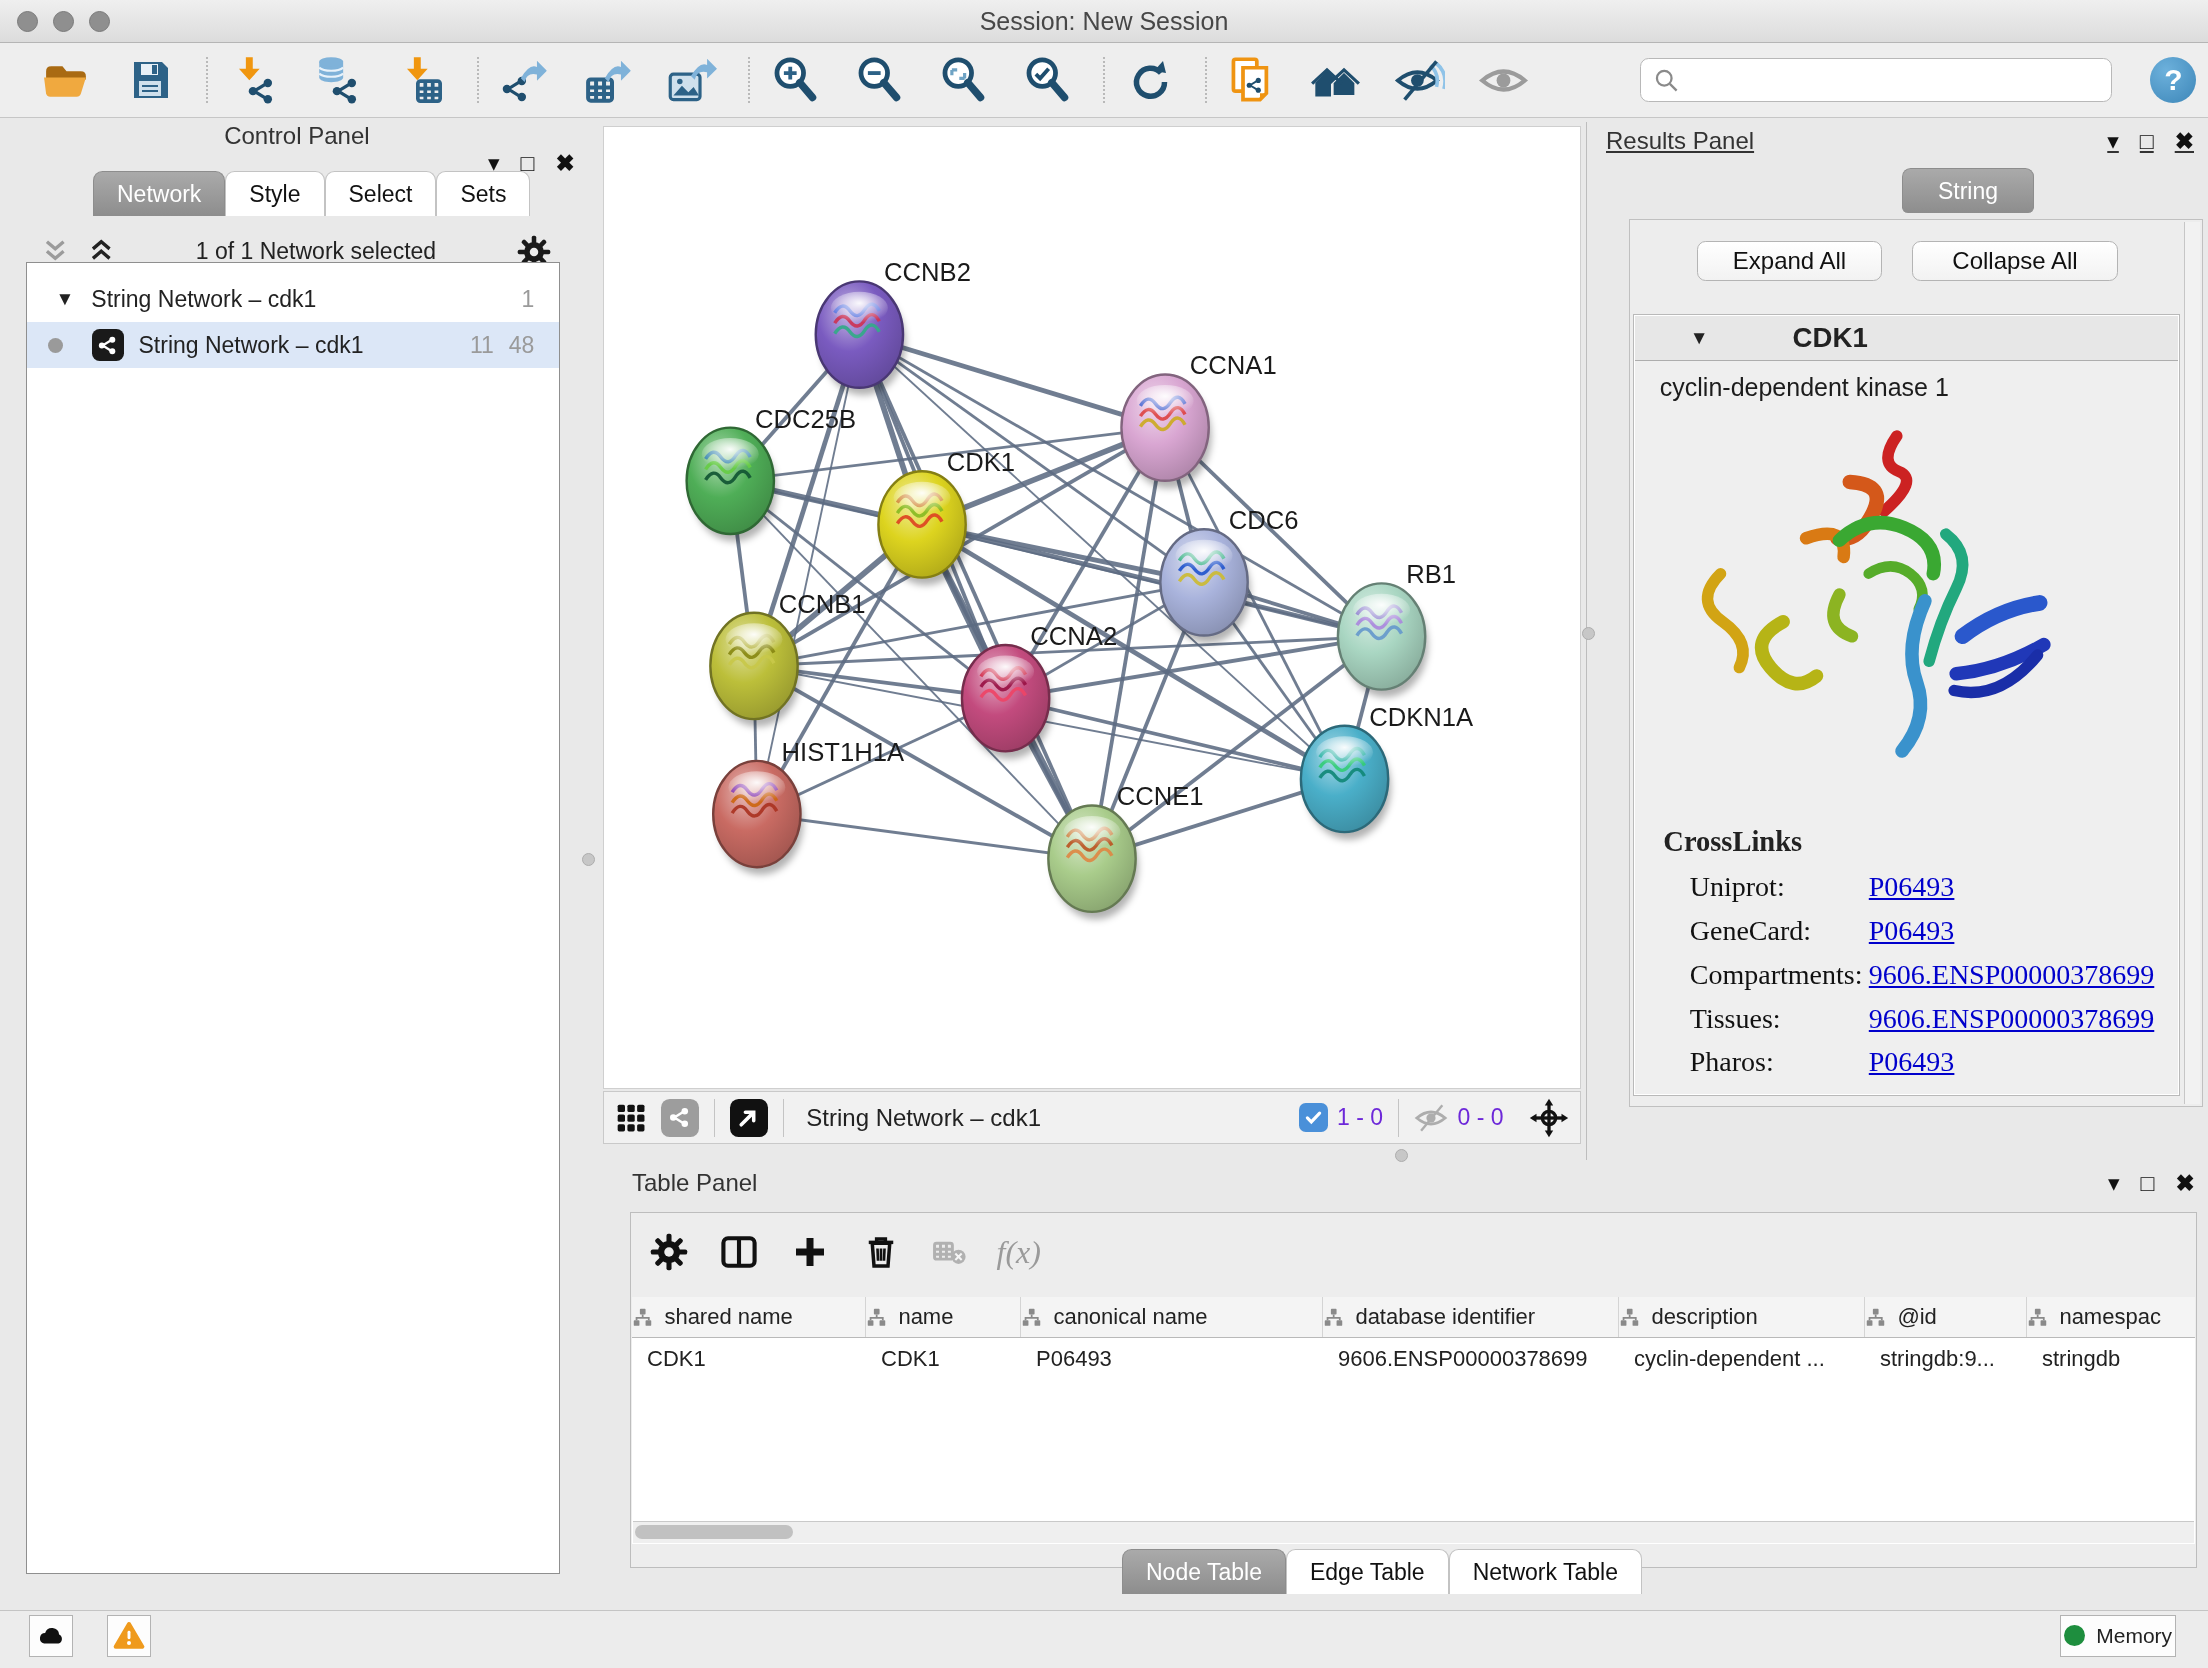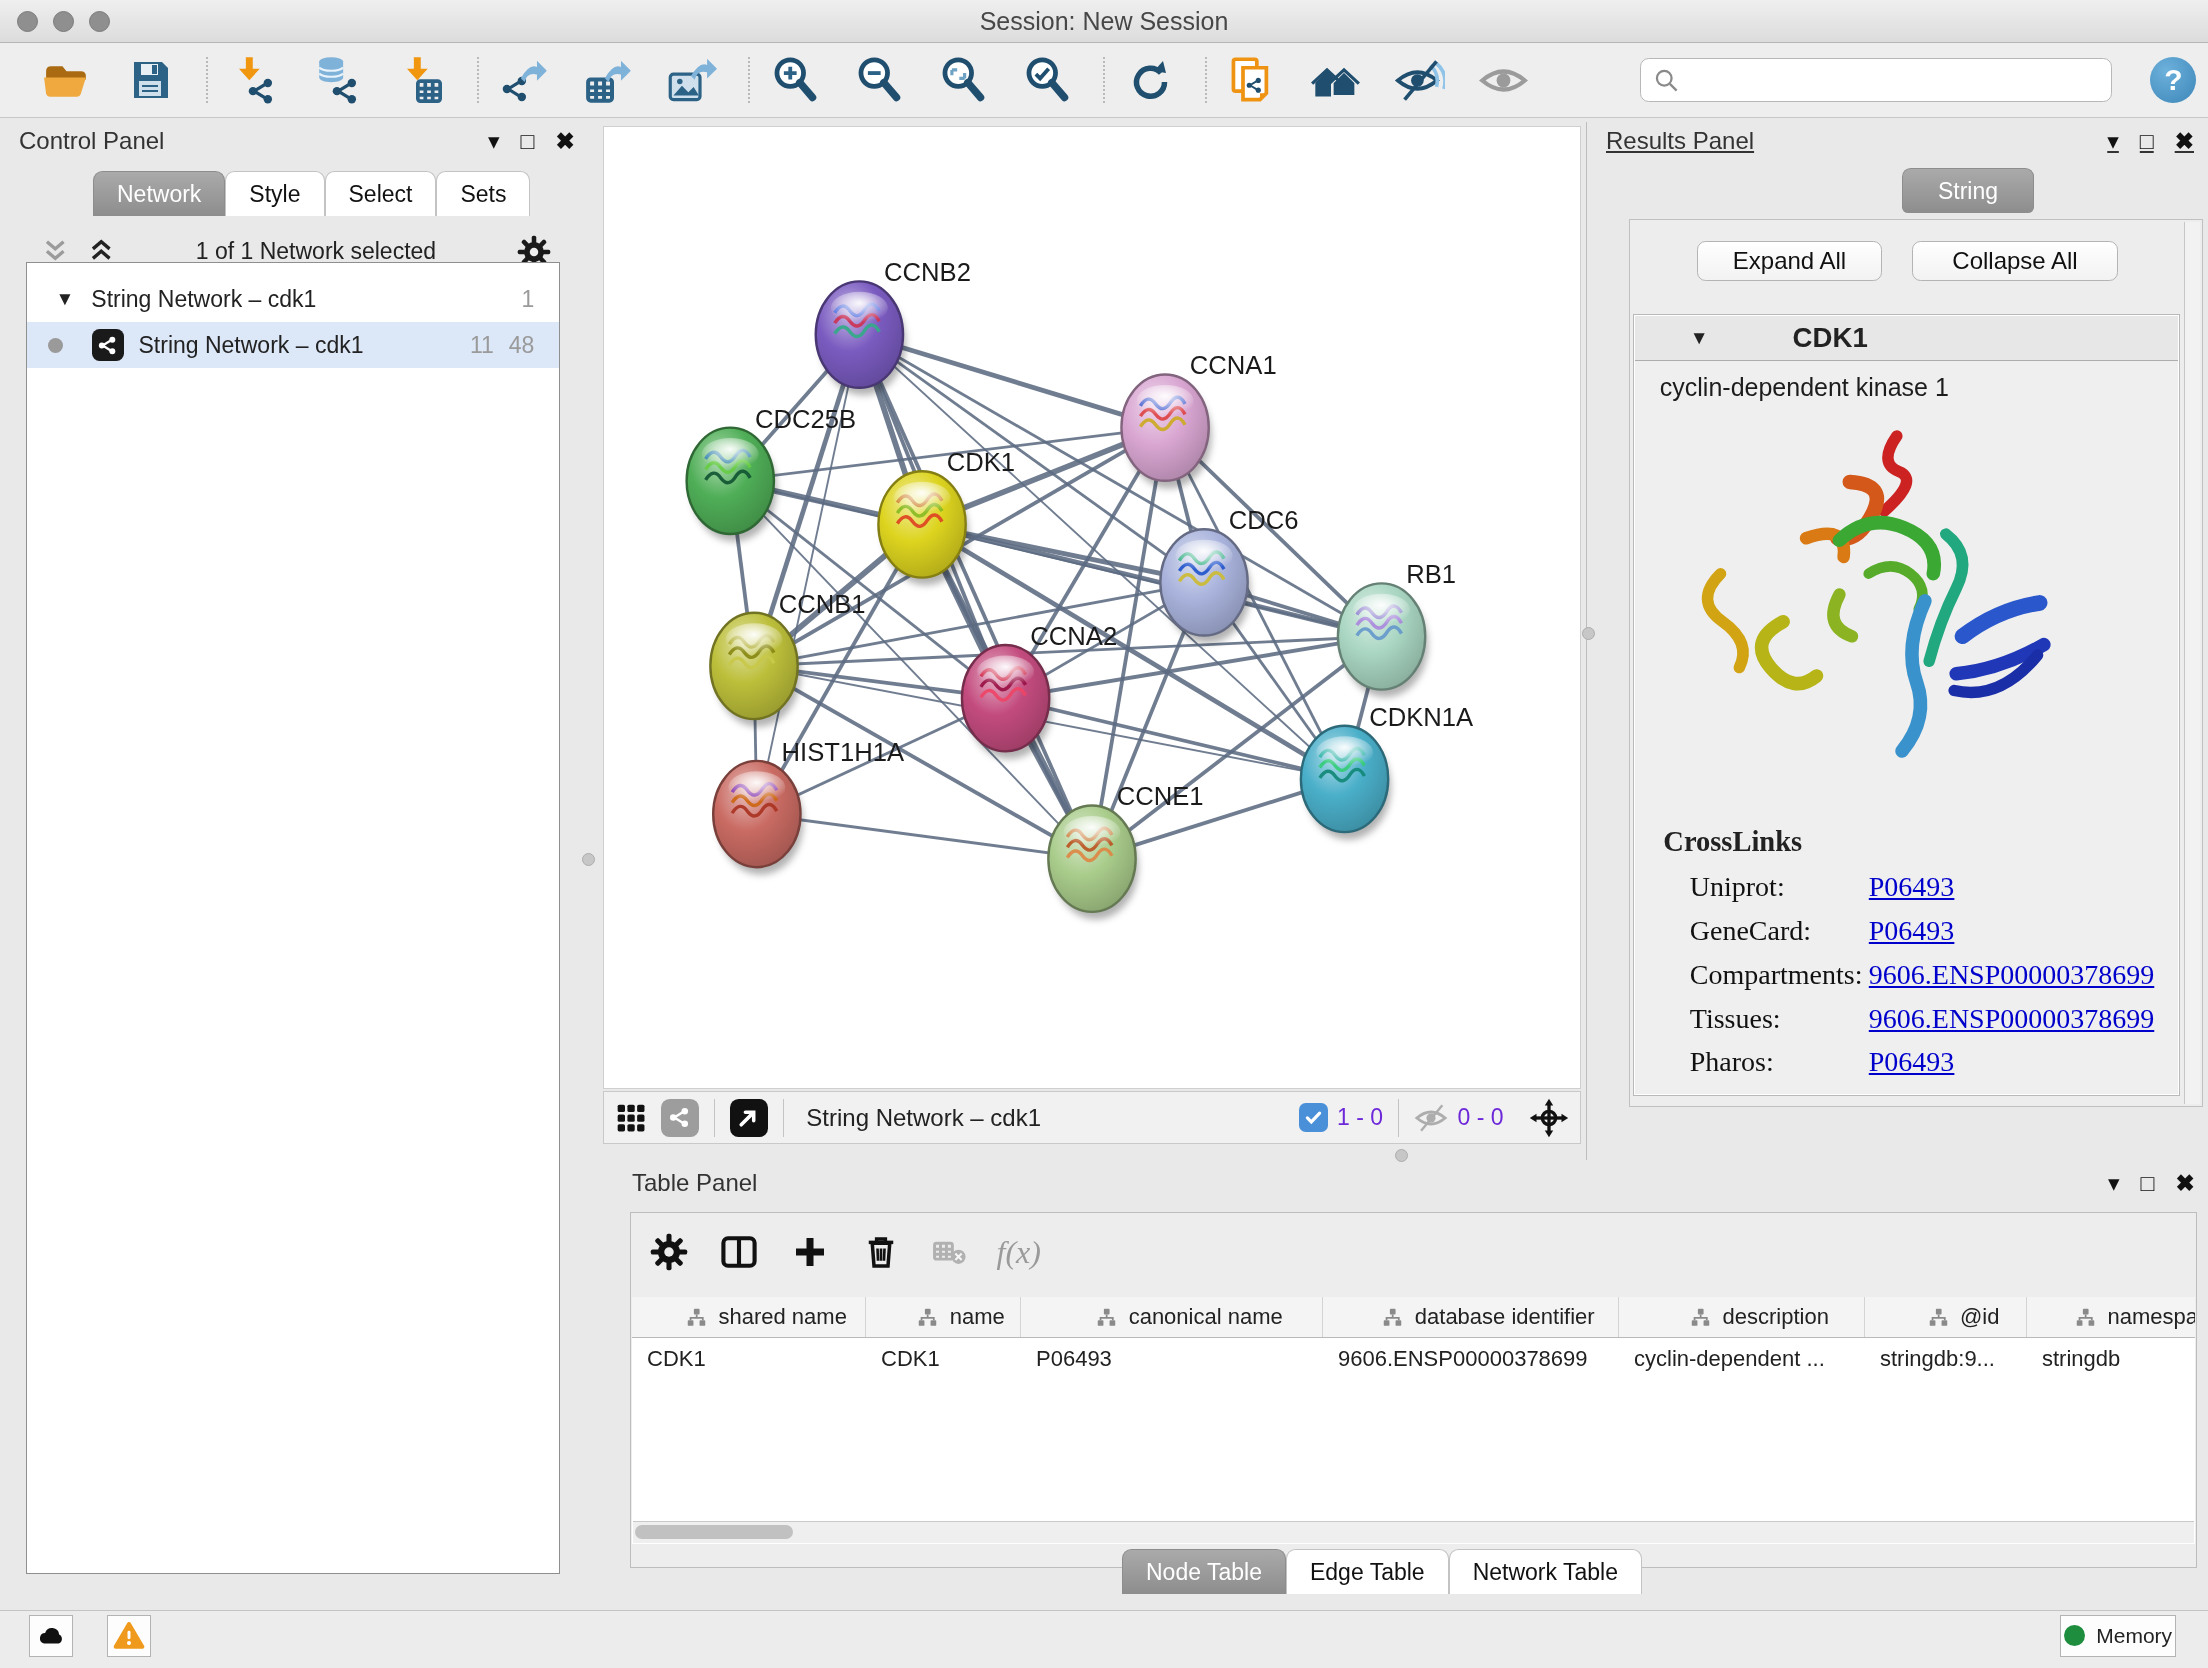--- a/index.html
+++ b/index.html
@@ -22,21 +22,21 @@
   .helpbtn{margin-left:38px;width:46px;height:46px;border-radius:50%;background:radial-gradient(circle at 35% 30%,#6db1dc,#3c86b8);
     color:#fff;font-size:30px;font-weight:bold;display:flex;align-items:center;justify-content:center;}
   
   .panel-head{display:flex;align-items:center;font-size:24px;color:#333;}
   .panel-icons{margin-left:auto;display:flex;gap:21px;align-items:center;font-size:23px;color:#111;}
   .tab{height:44px;display:flex;align-items:center;justify-content:center;font-size:23px;
     background:#fff;border:1px solid #c3c3c3;border-bottom:none;border-radius:9.5px 9.5px 0 0;padding:0 23px;color:#111;}
   .tab.active{background:linear-gradient(#aaaaaa,#8d8d8d);color:#fff;border-color:#8d8d8d;}
   
   .control-panel{position:absolute;left:0;top:122px;width:588px;height:1488px;}
-  .cp-head{position:absolute;left:19px;right:13.3px;top:0;height:38px;}
+  .cp-head{position:absolute;left:19px;right:13.3px;top:0;height:38px;flex-direction:column;}
   .cp-tabs{position:absolute;left:93px;top:49px;display:flex;}
   .cp-bar{position:absolute;left:26px;right:27.6px;top:105px;height:49px;display:flex;align-items:center;}
   .cp-status{flex:1;text-align:center;font-size:23px;color:#222;}
   .cp-tree{position:absolute;left:26px;right:27.6px;top:140px;bottom:36px;background:#fff;border:1px solid #8f8f8f;padding-top:13.3px;box-sizing:border-box;}
   .tree-row{height:46px;display:flex;align-items:center;font-size:23px;}
   .tree-row .count{color:#9a9a9a;margin-left:auto;margin-right:25px;}
   .tree-row.selected{background:#dce7f7;}
   .share-badge{width:32px;height:32px;border-radius:7.6px;background:#1a1a1a;color:#fff;display:flex;align-items:center;justify-content:center;margin-right:15px;}
   
   .canvas{position:absolute;left:603px;top:126px;width:978px;height:963px;background:#fff;border:1px solid #cfcfcf;box-sizing:border-box;text-align:right;}
@@ -66,22 +66,22 @@
   .xl-row .lab{width:179px;color:#111;}
   .xl-row a{color:#0000cc;text-decoration:underline;}
   
   .table-panel{position:absolute;left:603px;top:1163px;width:1605px;height:447px;}
   .tp-head{position:absolute;left:29px;right:13.3px;top:0;height:40px;}
   .tp-card{position:absolute;left:27px;right:11.4px;top:49px;height:354px;background:#ededed;border:1px solid #bdbdbd;}
   .tp-toolbar{position:absolute;left:19px;top:9.5px;height:59px;display:flex;align-items:center;gap:28.5px;}
   .tp-fx{font-family:"Liberation Serif",serif;font-style:italic;font-size:32px;color:#9a9a9a;}
   .tbl{position:absolute;left:1px;right:1px;top:84px;bottom:23px;background:#fff;overflow:hidden;}
   .tbl-header{display:flex;height:40px;background:#f4f4f4;border-bottom:1px solid #b9b9b9;}
-  .th{display:flex;align-items:center;justify-content:center;gap:11.4px;font-size:22px;color:#222;
-      border-right:1px solid #d4d4d4;box-sizing:border-box;flex:0 0 auto;padding-left:36px;}
+  .th{display:flex;align-items:center;justify-content:flex-start;gap:11.4px;font-size:22px;color:#222;
+      border-right:1px solid #d4d4d4;box-sizing:border-box;flex:0 0 auto;}
   .tbl-row{display:flex;height:42px;}
   .td{font-size:22px;display:flex;align-items:center;padding-left:15px;box-sizing:border-box;flex:0 0 auto;
       white-space:nowrap;overflow:hidden;}
   .hscroll{position:absolute;left:1px;right:1px;bottom:1px;height:21px;background:#efefef;border-top:1px solid #c9c9c9;}
   .hthumb{position:absolute;left:1.9px;top:2.9px;width:158px;height:14.3px;background:#c1c1c1;border-radius:7.6px;}
   .tp-tabs{position:absolute;left:519px;top:386px;display:flex;}
   
   .statusbar{position:absolute;left:0;top:1610px;width:2208px;height:58px;background:#ececec;border-top:1px solid #c4c4c4;}
   .sb-btn{position:absolute;top:3.8px;height:42px;background:#fdfdfd;border:1.9px solid #b3b3b3;display:flex;
     align-items:center;justify-content:center;box-sizing:border-box;}

